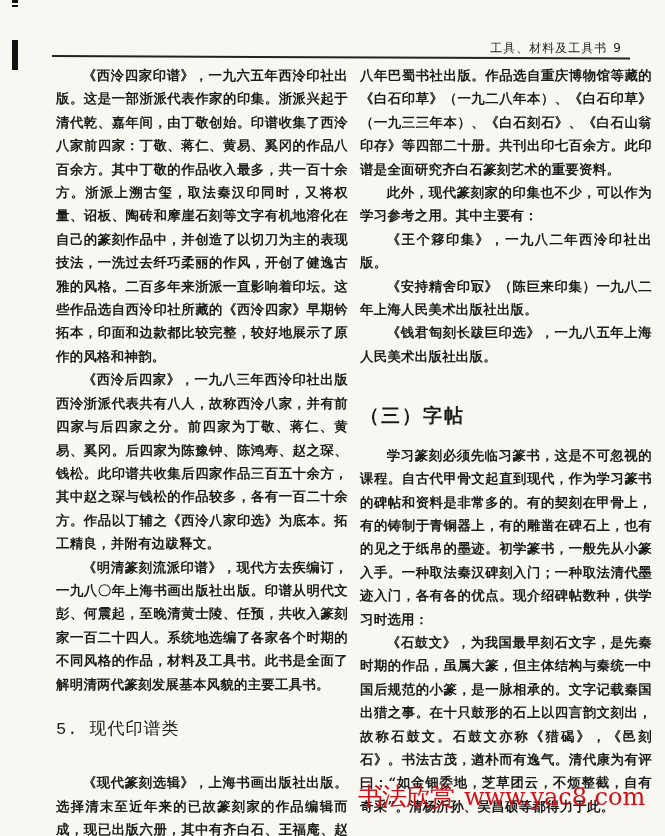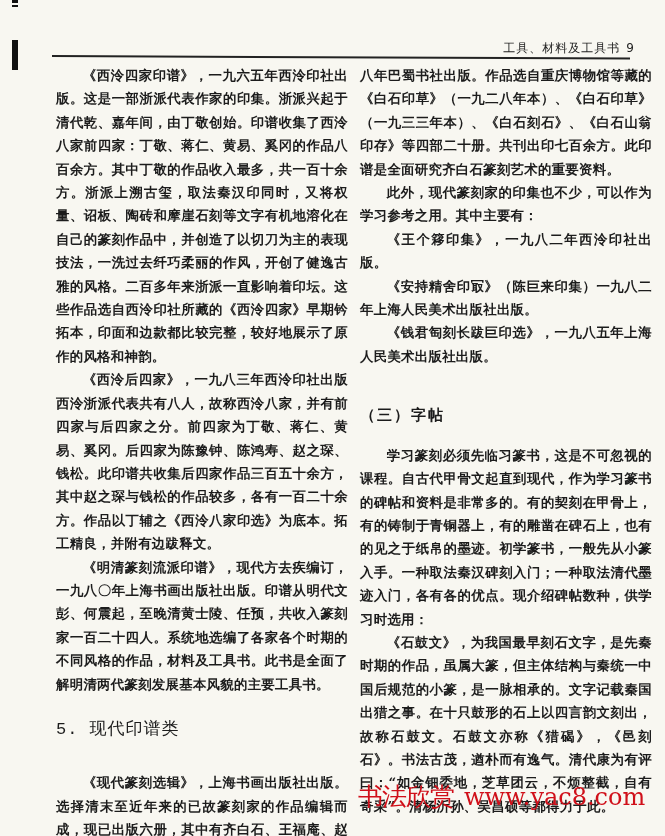--- a/index.html
+++ b/index.html
@@ -12,39 +12,39 @@
     .edge-mark { position: absolute; left: 12px; background: #111; width: 6px; }
     .edge-mark.m1 { top: 0; height: 3px; }
     .edge-mark.m2 { top: 5px; height: 2px; }
     .edge-mark.m3 { top: 40px; height: 30px; }
     .header-rule {
       position: absolute; left: 52px; top: 55px; width: 578px; height: 0;
       border-top: 2px solid #222;
       transform: rotate(0.25deg); transform-origin: left;
     }
     .running-head {
-      position: absolute; right: 30px; top: 40px;
+      position: absolute; right: 43px; top: 40px;
       font-size: 12px; letter-spacing: 1px; color: #222;
     }
     .running-head .pg { margin-left: 6px; font-family: "DejaVu Sans", sans-serif; font-size: 12px; }
     .col {
       position: absolute; top: 64px; width: 292px;
       font-size: 13.4px; line-height: 23.4px; font-weight: bold;
       text-align: justify; letter-spacing: 0.3px;
     }
     .col.left { left: 56px; }
     .col.right { left: 360px; }
     .col p { margin: 0; text-indent: 2em; }
     .col p.noindent { text-indent: 0; }
     .sec-head {
       font-family: Liberation Mono, monospace; font-weight: normal;
       font-size: 17px; margin: 22px 0 30px 0; text-indent: 0; letter-spacing: 1px;
     }
     .sec-head2 {
-      font-weight: bold; font-size: 15px; margin: 36px 0 16px 0; text-indent: 0; letter-spacing: 2px;
+      font-weight: bold; font-size: 19px; margin: 36px 0 16px 0; text-indent: 0; letter-spacing: 2px;
     }
     .watermark {
       position: absolute; left: 358px; top: 780px;
       color: #d0101a; font-size: 25px; white-space: nowrap;
     }
     .watermark .cn { font-family: "DejaVu Serif", serif; font-weight: normal; letter-spacing: -1px; }
     .watermark .url { font-family: "DejaVu Serif", "Liberation Serif", serif; margin-left: 10px; font-size: 24px; }
   </style>
 </head>
 <body>

